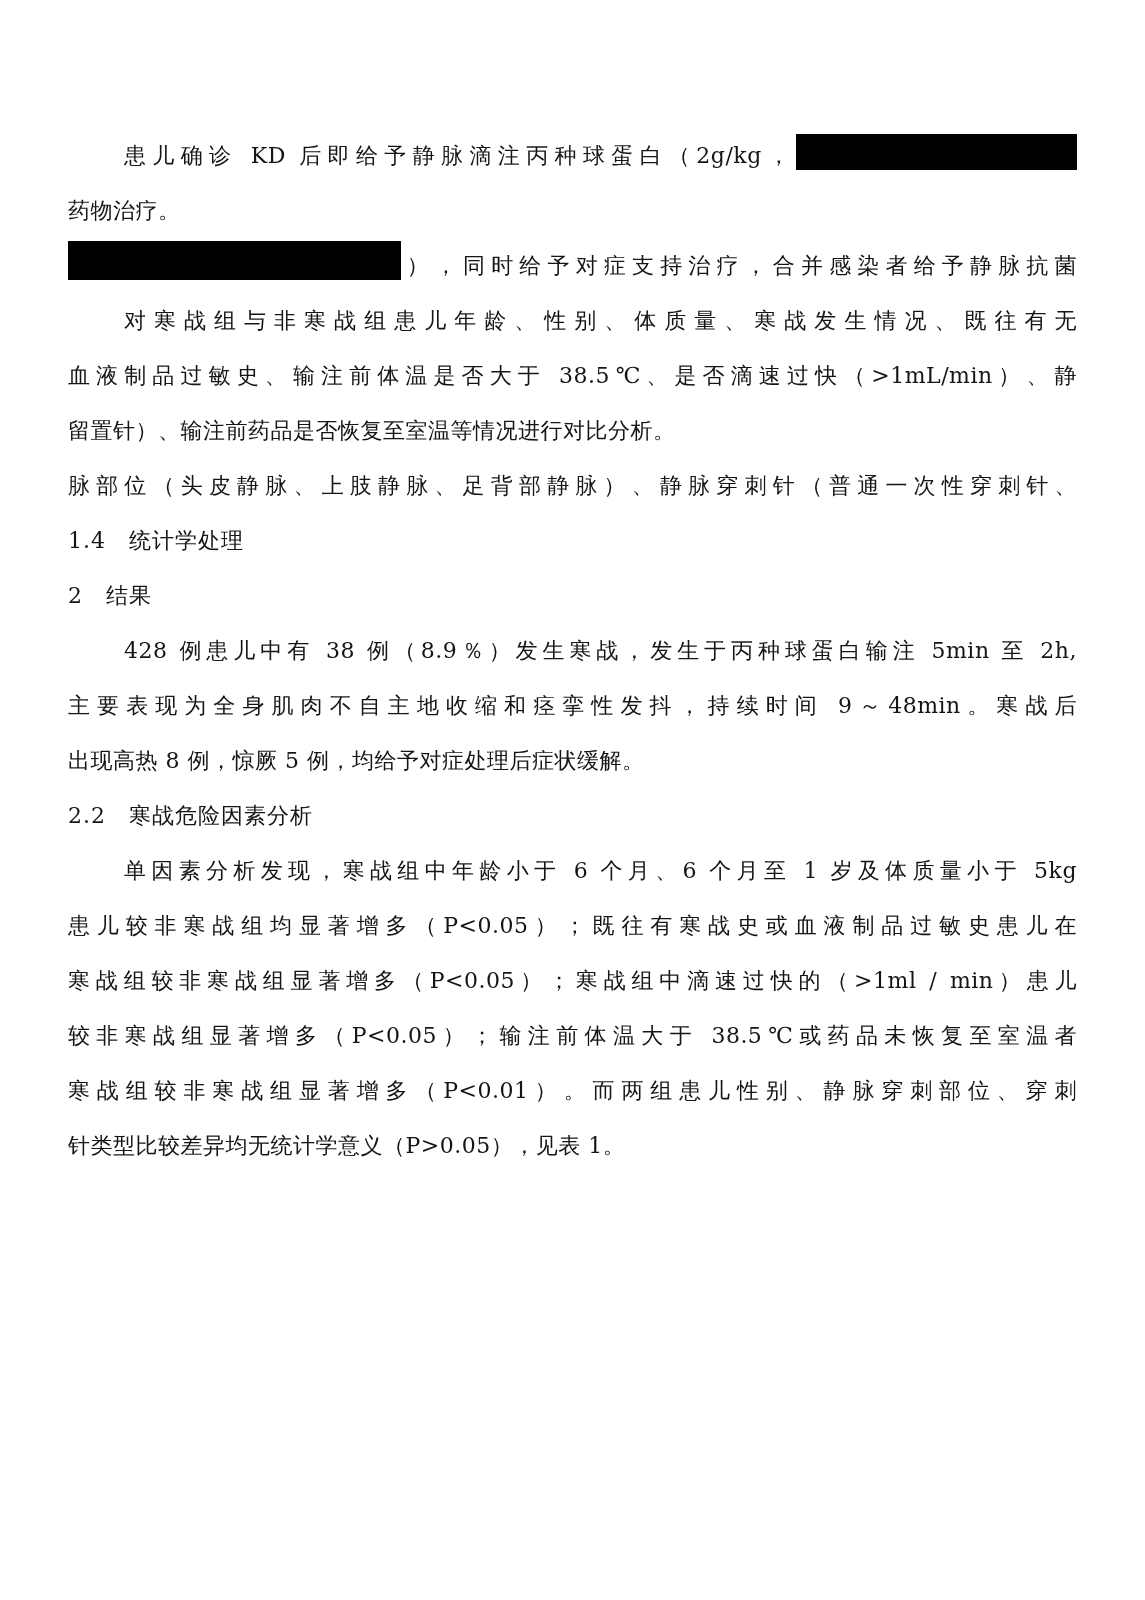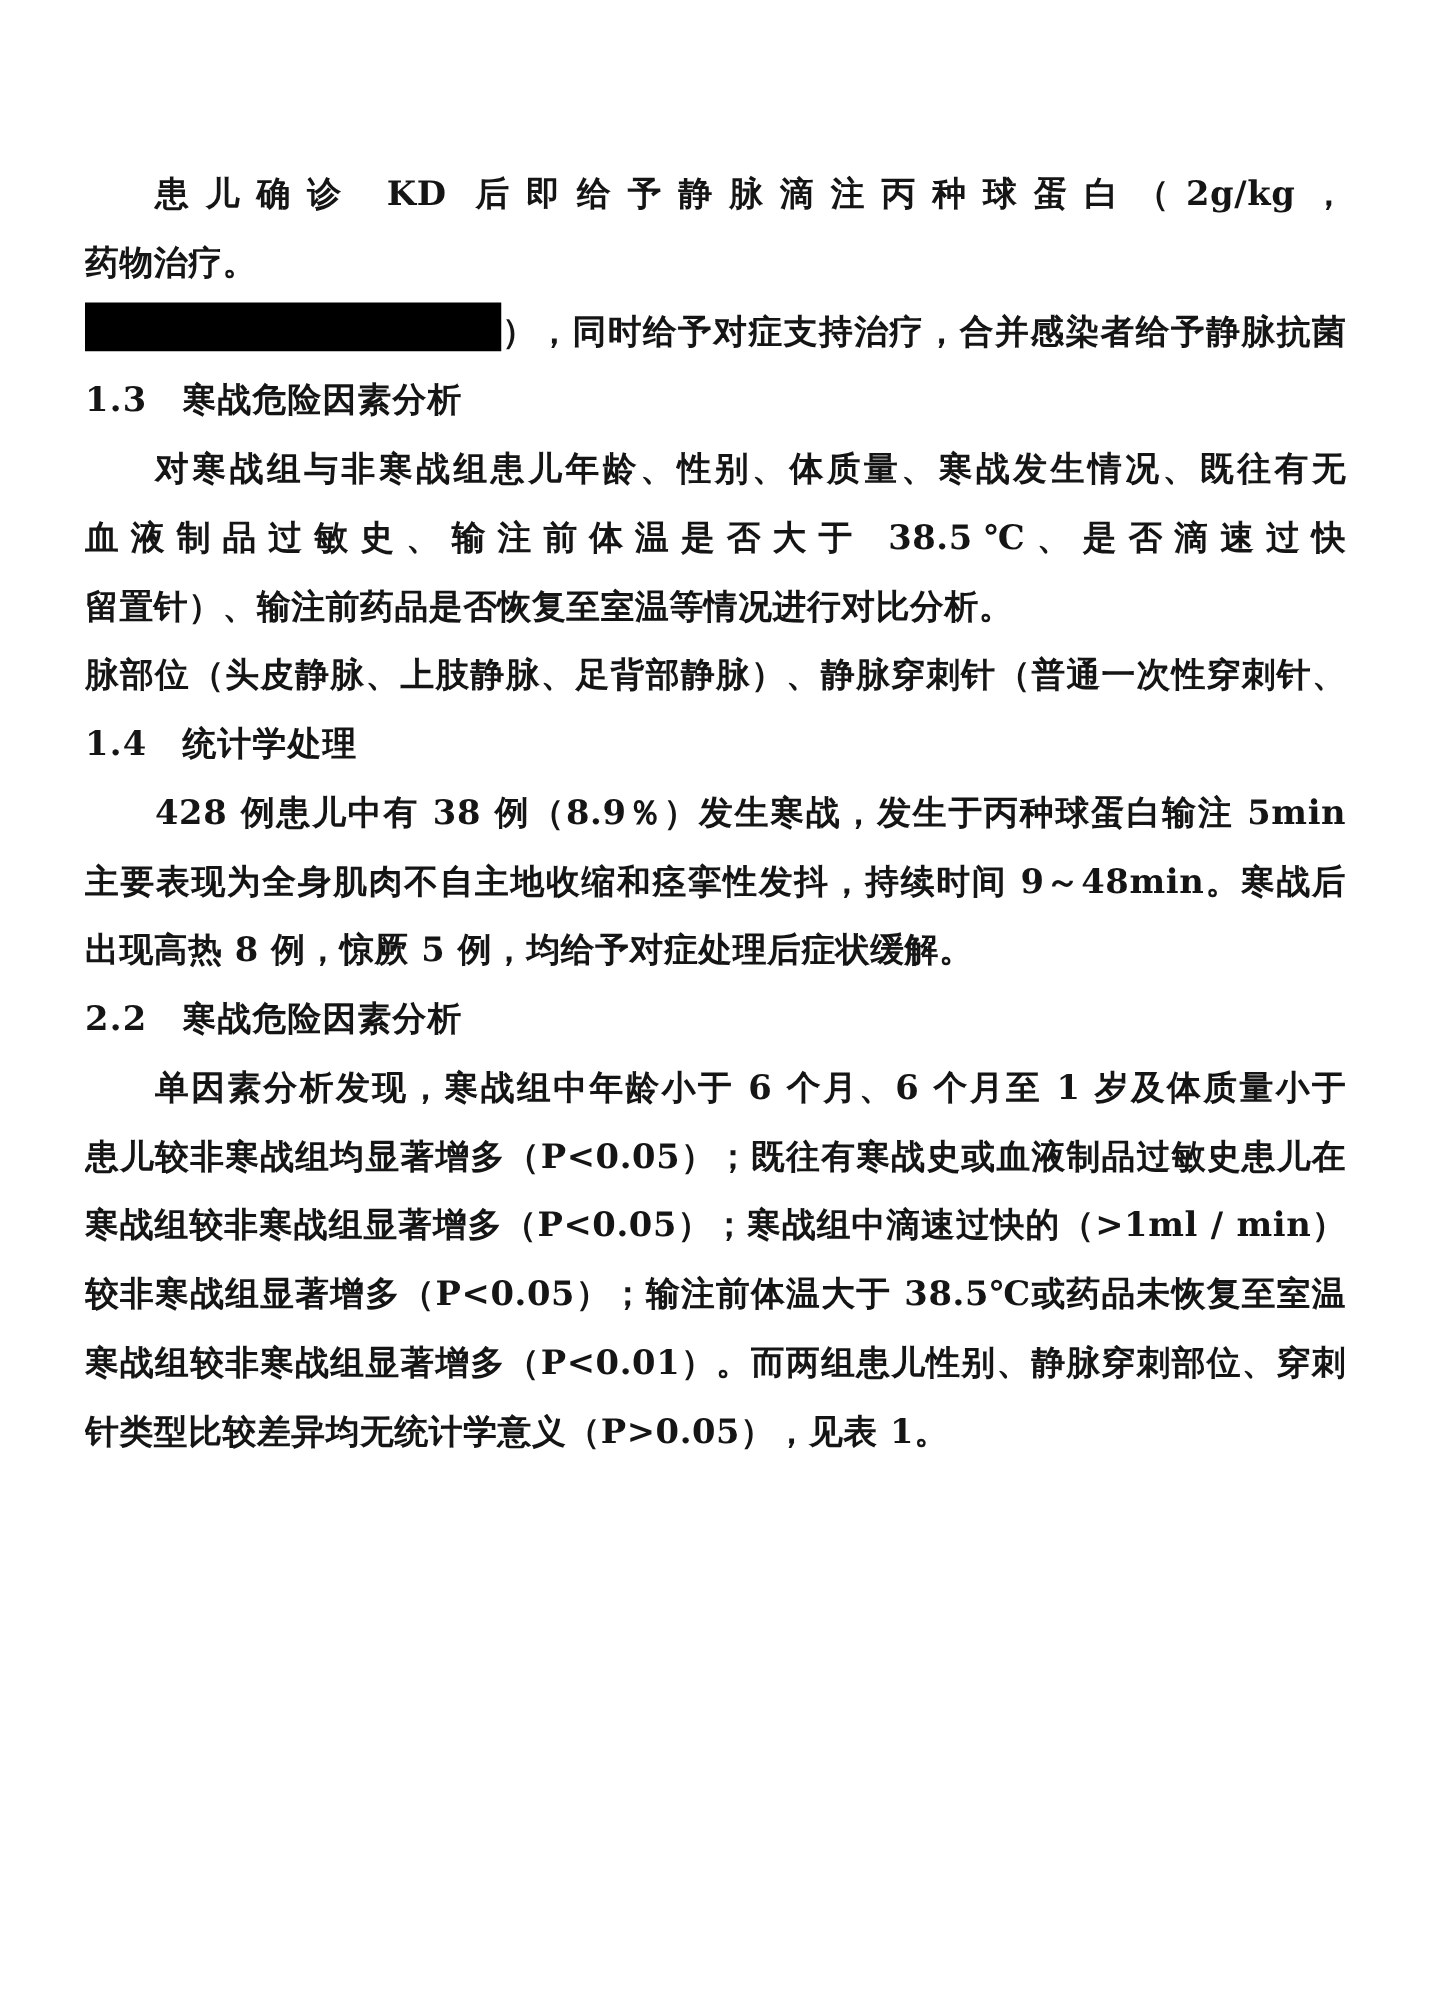--- a/index.html
+++ b/index.html
@@ -17,25 +17,24 @@
   }
   .doc {
     position: absolute;
     left: 68px;
     top: 128px;
     width: 1009px;
   }
   .line {
     height: 55px;
     line-height: 55px;
-    font-size: 27px;
+    font-size: 22px;
     overflow: hidden;
     white-space: normal;
     letter-spacing: 0.5px;
-    font-weight: bold;
   }
   .line.justify {
     text-align: justify;
     text-align-last: justify;
   }
   .line.indent {
     text-indent: 56px;
   }
   .line.heading {
     letter-spacing: 1px;
@@ -51,26 +50,26 @@
     margin: 0 2px;
   }
 </style>
 </head>
 <body>
 
 <main class="doc">
     <div class="line justify indent"><span>患儿确诊 KD 后即给予静脉滴注丙种球蛋白（2g/kg，</span><span class="redact" style="width: 281px; height: 36px; background: rgb(0, 0, 0);"></span></div>
     <div class="line"><span>药物治疗。</span></div>
     <div class="line justify"><span class="redact" style="width: 333px; height: 39px; background: rgb(0, 0, 0);"></span><span>），同时给予对症支持治疗，合并感染者给予静脉抗菌</span></div>
-    <div class="line heading"><span>1.3　寒战危险因素分析</span></div>
     <div class="line justify indent"><span>对寒战组与非寒战组患儿年龄、性别、体质量、寒战发生情况、既往有无</span></div>
     <div class="line justify"><span>血液制品过敏史、输注前体温是否大于 38.5℃、是否滴速过快（&gt;1mL/min）、静</span></div>
     <div class="line"><span>留置针）、输注前药品是否恢复至室温等情况进行对比分析。</span></div>
     <div class="line justify"><span>脉部位（头皮静脉、上肢静脉、足背部静脉）、静脉穿刺针（普通一次性穿刺针、</span></div>
     <div class="line heading"><span>1.4　统计学处理</span></div>
+    <div class="line heading"><span>2　结果</span></div>
     <div class="line justify indent"><span>428 例患儿中有 38 例（8.9％）发生寒战，发生于丙种球蛋白输注 5min 至 2h,</span></div>
     <div class="line justify"><span>主要表现为全身肌肉不自主地收缩和痉挛性发抖，持续时间 9～48min。寒战后</span></div>
     <div class="line"><span>出现高热 8 例，惊厥 5 例，均给予对症处理后症状缓解。</span></div>
     <div class="line heading"><span>2.2　寒战危险因素分析</span></div>
     <div class="line justify indent"><span>单因素分析发现，寒战组中年龄小于 6 个月、6 个月至 1 岁及体质量小于 5kg</span></div>
     <div class="line justify"><span>患儿较非寒战组均显著增多（P&lt;0.05）；既往有寒战史或血液制品过敏史患儿在</span></div>
     <div class="line justify"><span>寒战组较非寒战组显著增多（P&lt;0.05）；寒战组中滴速过快的（&gt;1ml / min）患儿</span></div>
     <div class="line justify"><span>较非寒战组显著增多（P&lt;0.05）；输注前体温大于 38.5℃或药品未恢复至室温者</span></div>
     <div class="line justify"><span>寒战组较非寒战组显著增多（P&lt;0.01）。而两组患儿性别、静脉穿刺部位、穿刺</span></div>
     <div class="line"><span>针类型比较差异均无统计学意义（P&gt;0.05），见表 1。</span></div>

